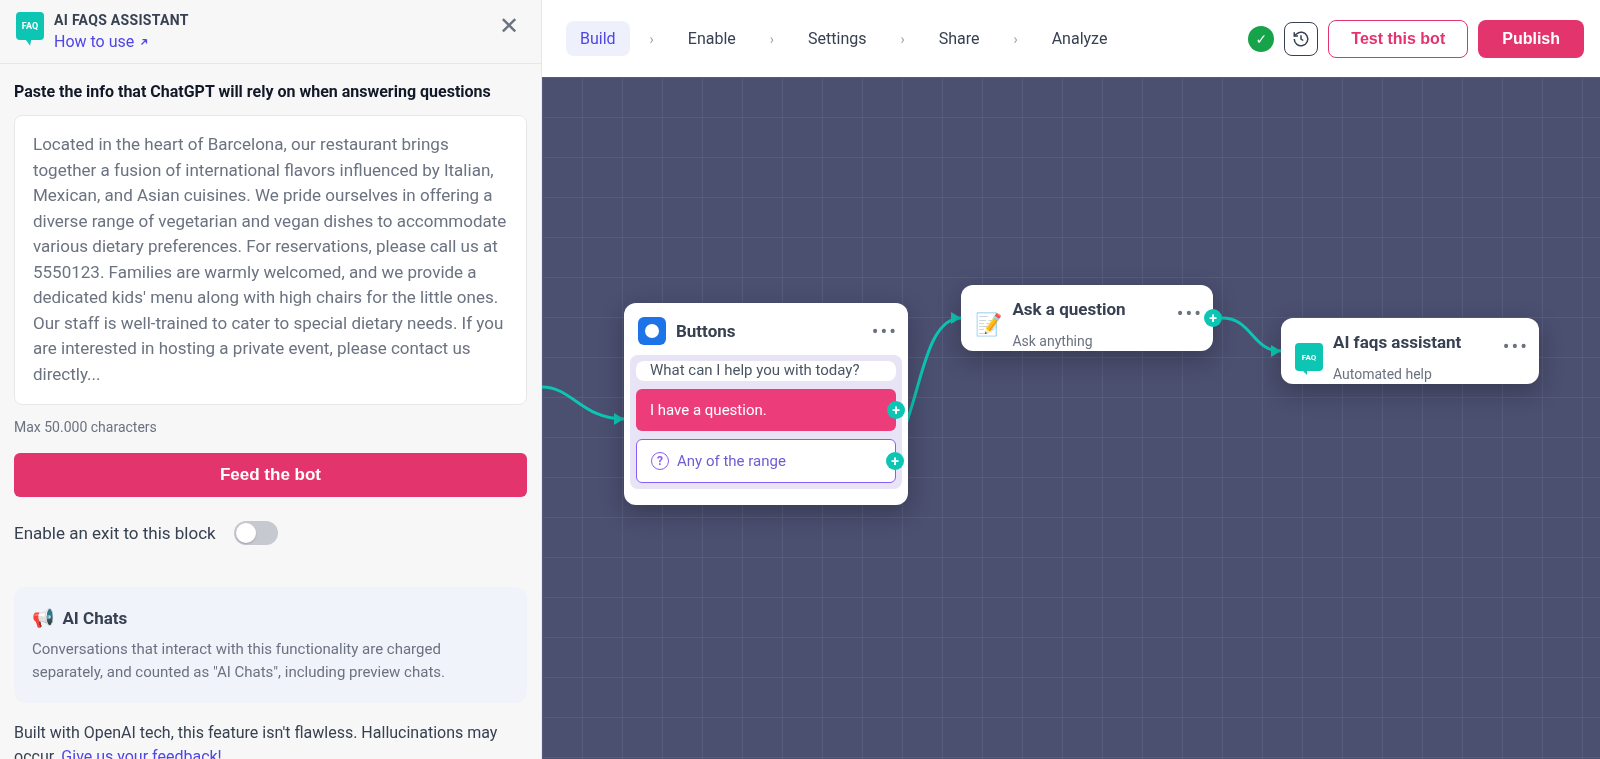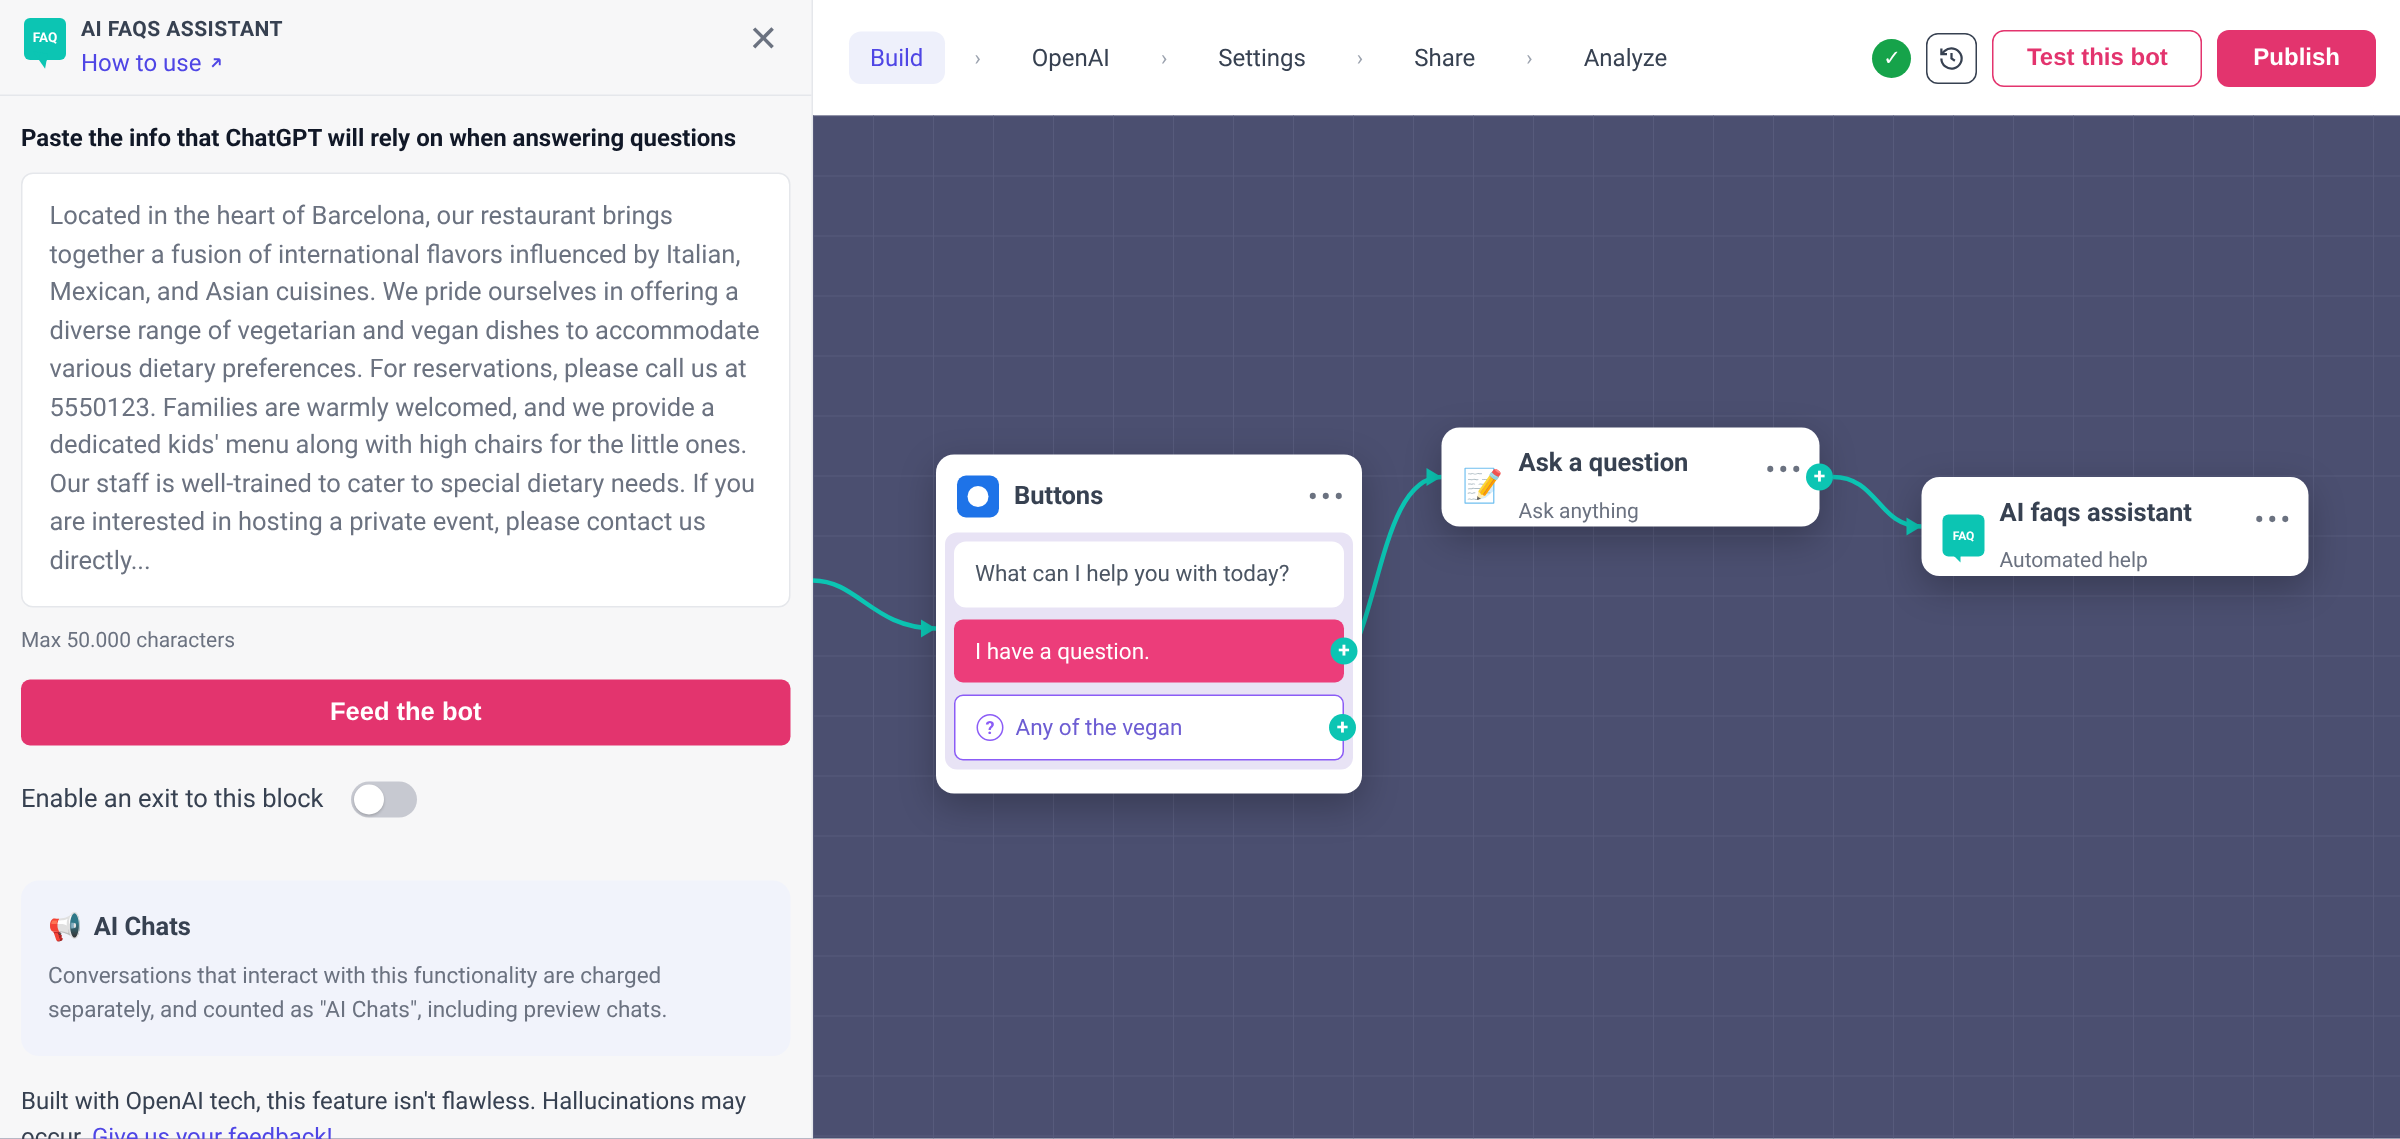--- a/index.html
+++ b/index.html
@@ -56,21 +56,21 @@
   .node { position: absolute; background: #fff; border-radius: 12px; box-shadow: 0 8px 24px rgba(0,0,0,.25); }
   .node-header { display: flex; align-items: center; padding: 14px 14px 10px; gap: 10px; position:relative;}
   .node-title { font-size: 17px; font-weight: 700; color: #374151; }
   .node-sub { font-size: 14px; color: #6b7280; margin-top: 14px; }
   .node-menu { position:absolute; right:10px; top:16px; font-size: 20px; color: #6b7280; cursor: pointer; letter-spacing: 2px; }
   
   .buttons-node { left: 82px; top: 226px; width: 284px; padding-bottom: 10px; }
   .btn-icon { width: 28px; height: 28px; background: #1e73e8; border-radius: 6px; display:flex; align-items:center; justify-content:center;}
   .btn-icon::after{content:""; width:14px; height:14px; background:#fff; border-radius:50%;}
   .buttons-body { background: #e8e3f5; margin: 0 6px 6px; border-radius: 8px; padding: 6px; display:flex; flex-direction:column; gap:8px;}
-  .msg-card { background: #fff; border-radius: 8px; padding: 12px 14px; font-size: 15px; color: #4b5563; line-height:1.3; }
+  .msg-card { background: #fff; border-radius: 8px; padding: 0 14px; font-size: 15px; color: #4b5563; line-height:1.3; }
   .opt { border-radius: 6px; padding: 12px 14px; font-size: 15px; display:flex; align-items:center; gap:8px; position:relative; cursor:pointer;}
   .opt-pink { background: #ec3d7a; color: #fff; }
   .opt-outline { background: #fff; border: 1.5px solid #8b5cf6; color: #6d5dd3; }
   .opt-outline .q-icon { width:18px; height:18px; border:1.5px solid #8b5cf6; border-radius:50%; display:flex; align-items:center; justify-content:center; font-size:12px; color:#8b5cf6; font-weight:700;}
   .conn-dot { position:absolute; right:-9px; top:50%; transform:translateY(-50%); width:18px; height:18px; background:#0cc5b3; border-radius:50%; color:#fff; font-size:14px; display:flex; align-items:center; justify-content:center; font-weight:700;}
   
   .ask-node { left: 419px; top: 208px; width: 252px; height:66px; }
   .ask-icon { font-size: 22px; }
   .ask-conn { position:absolute; right:-9px; top:50%; transform:translateY(-50%); width:18px; height:18px; background:#0cc5b3; border-radius:50%; color:#fff; font-size:14px; display:flex; align-items:center; justify-content:center; font-weight:700;}
   
@@ -122,21 +122,21 @@
         <span>Built with OpenAI tech, this feature isn't flawless. Hallucinations may occur. </span><a href="#" class="feedback-link">Give us your feedback!</a>
       </div>
     </div>
   </div>
 
   <div class="right-area">
     <div class="top-nav">
       <div class="nav-tabs">
         <div class="nav-tab active">Build</div>
         <span class="nav-sep">›</span>
-        <div class="nav-tab">OpenAI</div>
+        <div class="nav-tab">Enable</div>
         <span class="nav-sep">›</span>
         <div class="nav-tab">Settings</div>
         <span class="nav-sep">›</span>
         <div class="nav-tab">Share</div>
         <span class="nav-sep">›</span>
         <div class="nav-tab">Analyze</div>
       </div>
       <div class="nav-right">
         <div class="status-circle">✓</div>
         <div class="history-btn">
@@ -171,21 +171,21 @@
           <div class="node-menu">•••</div>
         </div>
         <div class="buttons-body">
           <div class="msg-card">What can I help you with today?</div>
           <div class="opt opt-pink">
             <span>I have a question.</span>
             <div class="conn-dot">+</div>
           </div>
           <div class="opt opt-outline">
             <span class="q-icon">?</span>
-            <span>Any of the vegan</span>
+            <span>Any of the range</span>
             <div class="conn-dot">+</div>
           </div>
         </div>
       </div>
 
       <div class="node ask-node">
         <div class="node-header">
           <span class="ask-icon">📝</span>
           <div>
             <div class="node-title">Ask a question</div>

